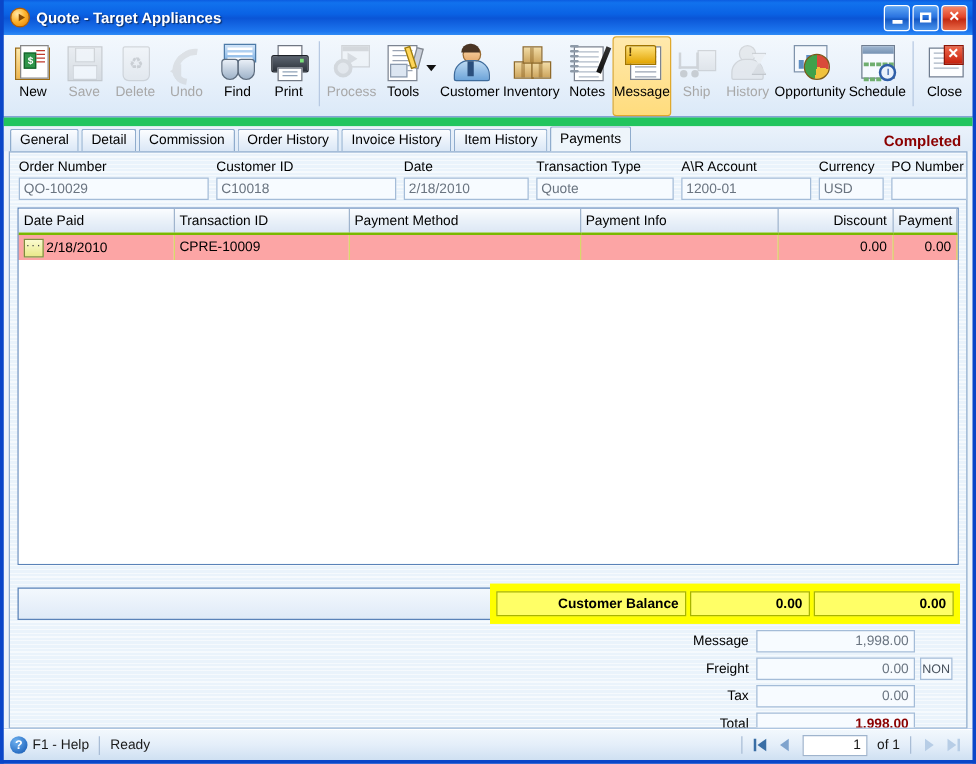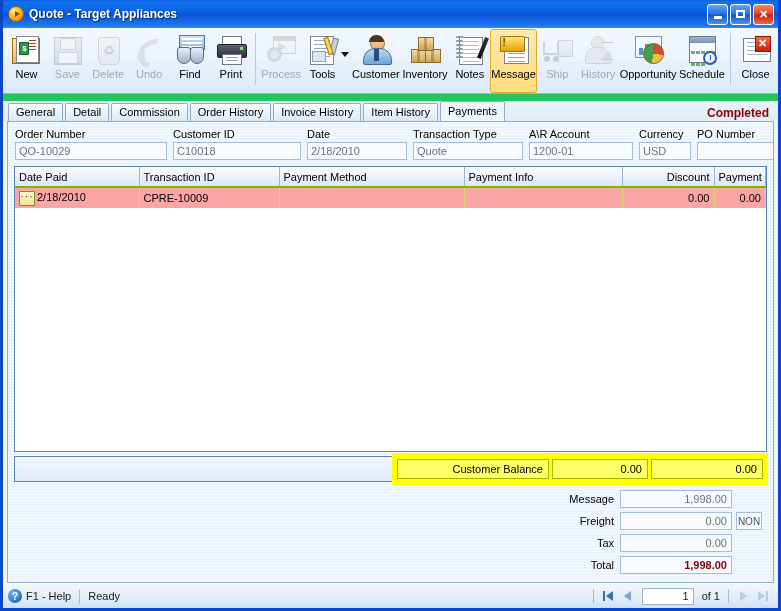--- a/index.html
+++ b/index.html
@@ -442,21 +442,21 @@
   .field input {
     height: 18px;
     box-sizing: border-box;
     border: 1px solid #a4bcd8;
     background: #f7fbff;
     color: #6a7480;
     font-family: "Liberation Sans", sans-serif;
     font-size: 11px;
     padding: 0 3px;
   }
-  .w-order { width: 152px; } .w-cust { width: 128px; } .w-date { width: 100px; }
+  .w-order { width: 152px; } .w-cust { width: 144px; } .w-date { width: 100px; }
   .w-type { width: 110px; } .w-ar { width: 104px; } .w-cur { width: 52px; } .w-po { width: 92px; }
 
   
   .gridwrap {
     border: 1px solid #5a82b8;
     background: #ffffff;
     margin: 0 1px;
     height: 286px;
     box-sizing: border-box;
     display: flex; flex-direction: column;
@@ -491,27 +491,28 @@
     background: linear-gradient(to bottom,#fbfbd0,#e9e98a);
     color: #444; font-size: 10px; line-height: 9px; text-align: center;
     vertical-align: middle;
     margin-right: 2px;
     letter-spacing: 1px;
   }
   .gridblank { flex: 1; background: #ffffff; }
 
   
   .footbar {
-    margin: 4px 1px 0;
+    margin: 18px 1px 0;
     height: 26px;
     border: 1px solid #5a82b8;
     background: linear-gradient(to bottom,#f3f8fd,#dfeaf7);
     position: relative;
     flex: none;
     box-sizing: border-box;
+    font-weight: bold;
   }
   .balance {
     position: absolute;
     right: -2px; top: -4px;
     height: 32px;
     background: #ffff00;
     display: flex; align-items: center;
     padding: 0 4px;
     box-sizing: border-box;
     border: 1px solid #ffff00;
@@ -540,21 +541,21 @@
   }
   .trow {
     display: flex; align-items: center;
     justify-content: flex-end;
     margin-bottom: 4px;
   }
   .trow .tl {
     font-size: 11px; color: #000; margin-right: 6px; white-space: nowrap;
   }
   .trow .tv {
-    width: 112px; height: 18px;
+    width: 127px; height: 18px;
     border: 1px solid #a4bcd8;
     background: #f7fbff;
     color: #6a7480;
     font-size: 11px;
     display: flex; align-items: center; justify-content: flex-end;
     padding: 0 4px;
     box-sizing: border-box;
   }
   .trow .tv.total-v { color: #8b0000; font-weight: bold; }
   .nonbox {

